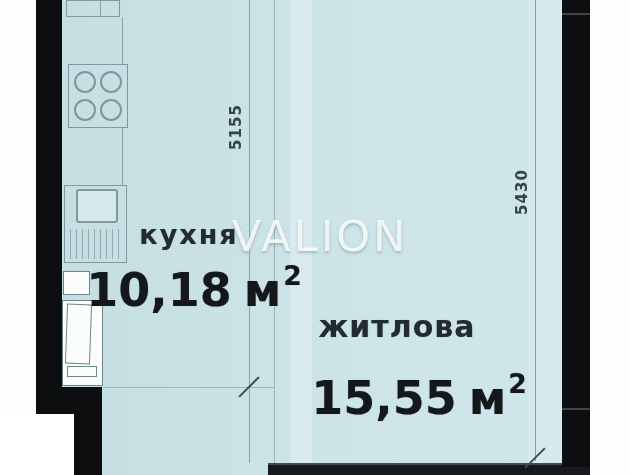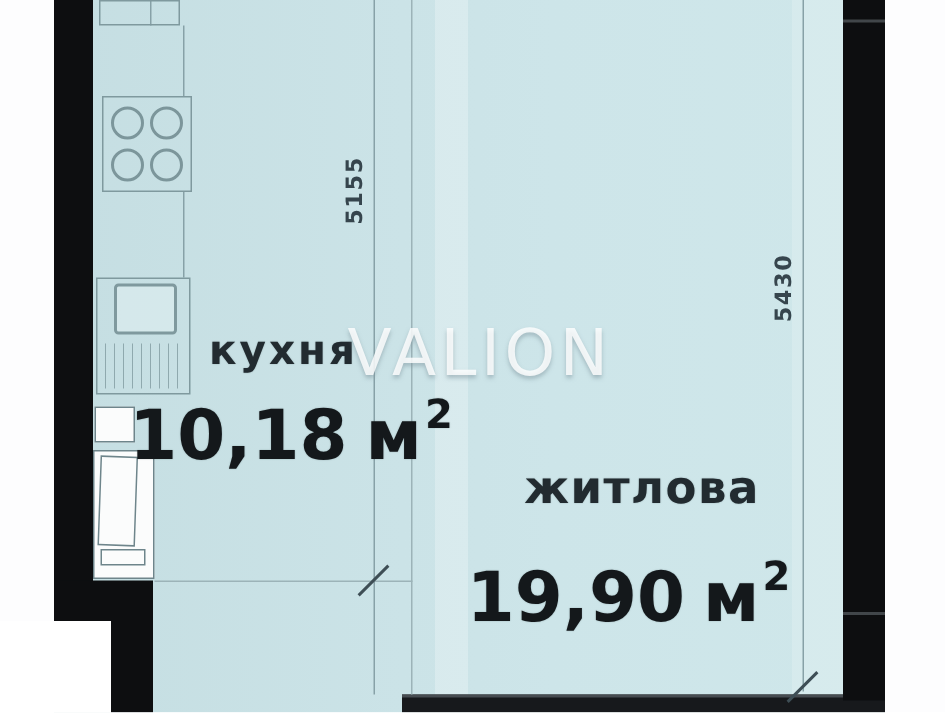--- a/index.html
+++ b/index.html
@@ -89,22 +89,22 @@
   <div class="abs fix white" style="left:67px;top:366px;width:30px;height:11px;"></div>
 
   <div class="abs lbl dim-lbl" style="left:236px;top:127px;">5155</div>
   <div class="abs lbl dim-lbl" style="left:522px;top:192px;">5430</div>
 
   <div class="abs lbl room-name" style="left:189px;top:234px;">кухня</div>
   <div class="abs lbl area-lbl" style="left:194px;top:290px;text-align:center;">
     <span>10,18</span><span class="unit">м</span><sup>2</sup>
   </div>
 
-  <div class="abs lbl living-name" style="left:428px;top:326px;">
+  <div class="abs lbl living-name" style="left:397px;top:326px;">
     <div>житлова</div>
   </div>
   <div class="abs lbl area-lbl" style="left:419px;top:398px;">
-    <span>19,90</span><span class="unit">м</span><sup>2</sup>
+    <span>15,55</span><span class="unit">м</span><sup>2</sup>
   </div>
 
   <div id="watermark" class="abs lbl" style="left:320px;top:236px;">VALION</div>
 
 </div>
 
 </body></html>

